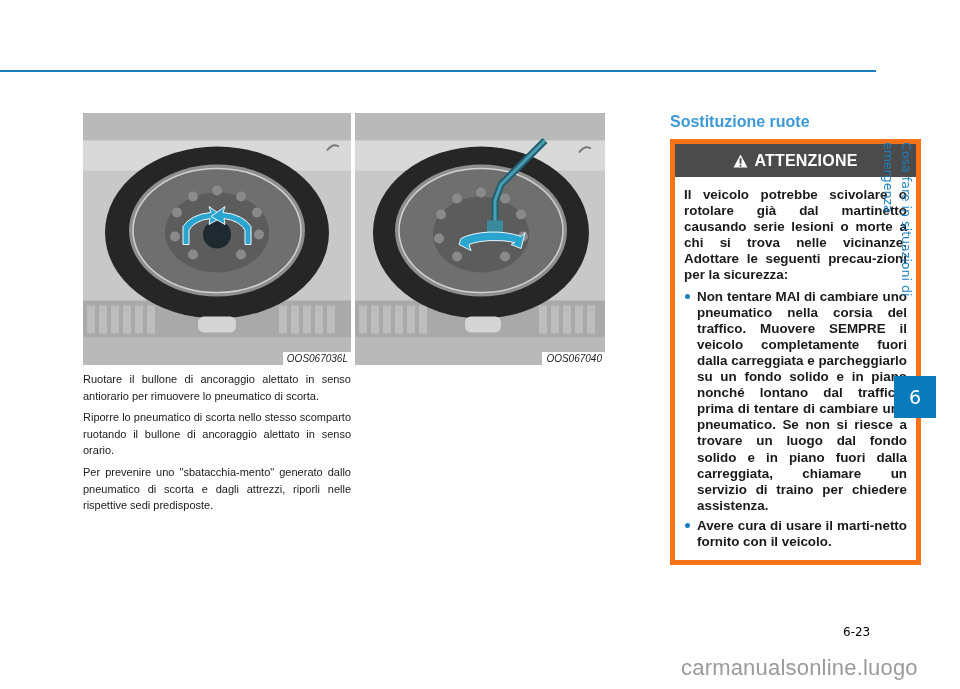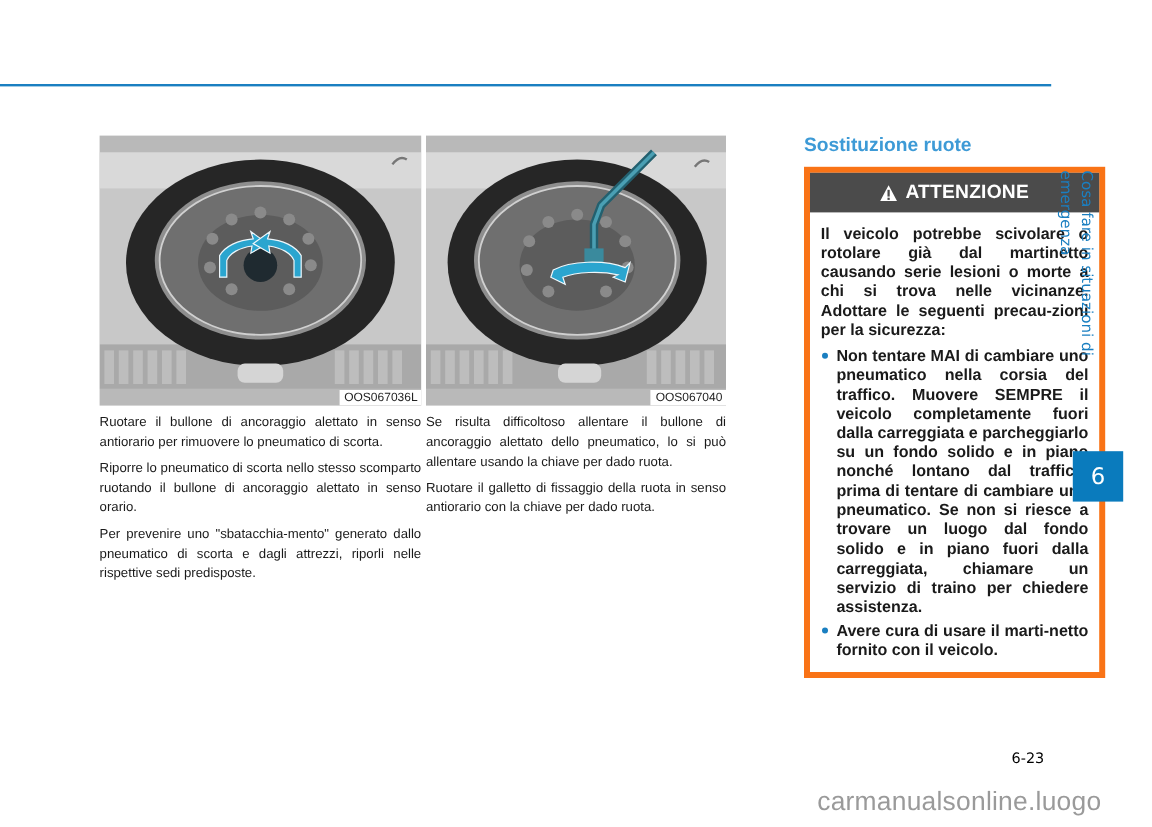--- a/index.html
+++ b/index.html
@@ -6,21 +6,21 @@
     html, body { width: 960px; height: 689px; background: #ffffff; overflow: hidden; }
     body { position: relative; font-family: "Liberation Sans", sans-serif; color: #1a1a1a; }
 
     .top-rule { position: absolute; left: 0; top: 70px; width: 876px; height: 2px; background: #1a7fc1; }
 
     .col { position: absolute; top: 113px; }
     .col-1 { left: 83px; width: 268px; }
     .col-2 { left: 355px; width: 250px; }
     .col-3 { left: 626px; width: 251px; margin-left: 44px; }
 
-    .figure { position: relative; height: 225px; overflow: hidden; background: #b9b9b9; }
+    .figure { position: relative; height: 252px; overflow: hidden; background: #b9b9b9; font-style: italic; }
     .figure svg { display: block; width: 100%; height: 100%; }
     .fig-code {
       position: absolute; right: 0; bottom: 0; background: #fff; color: #222;
       font-size: 10px; padding: 1px 3px 1px 4px; letter-spacing: 0;
     }
 
     .body-text p {
       font-size: 11px; line-height: 16.6px; text-align: justify;
       margin-top: 5px;
     }
@@ -161,24 +161,20 @@
       </g>
       <path d="M190 0 L146 44 L140 60 L140 84" stroke="#23606f" stroke-width="7" fill="none" stroke-linejoin="round"></path>
       <path d="M190 0 L146 44 L140 60 L140 84" stroke="#4a9fb3" stroke-width="3" fill="none" stroke-linejoin="round"></path>
       <rect x="132" y="80" width="16" height="16" fill="#3a8a9d"></rect>
       <path d="M106 98 A40 16 0 0 1 166 96 L170 92 L166 108 L156 104 L160 102 A34 11 0 0 0 114 104 L116 110 L104 104 Z" fill="#2aa5cf" stroke="#eef7fb" stroke-width="1"></path>
       <rect x="110" y="176" width="36" height="16" rx="6" fill="#d5d5d5"></rect>
       <path d="M224 12 q6 -8 12 -4" stroke="#777" stroke-width="2" fill="none"></path>
     </svg>
     <span class="fig-code">OOS067040</span>
   </div>
-  <div class="body-text">
-    <p>Se risulta difficoltoso allentare il bullone di ancoraggio alettato dello pneumatico, lo si può allentare usando la chiave per dado ruota.</p>
-    <p>Ruotare il galletto di fissaggio della ruota in senso antiorario con la chiave per dado ruota.</p>
-  </div>
 </div>
 
 <div class="col col-3">
   <h2 class="section-title">Sostituzione ruote</h2>
   <div class="warning-box">
     <div class="warning-head">
       <svg class="tri" viewBox="0 0 16 15">
         <path d="M8 0.5 L15.5 14.5 L0.5 14.5 Z" fill="#ffffff"></path>
         <rect x="7" y="4.5" width="2" height="6" fill="#4b4b4b"></rect>
         <rect x="7" y="11.5" width="2" height="2" fill="#4b4b4b"></rect>

